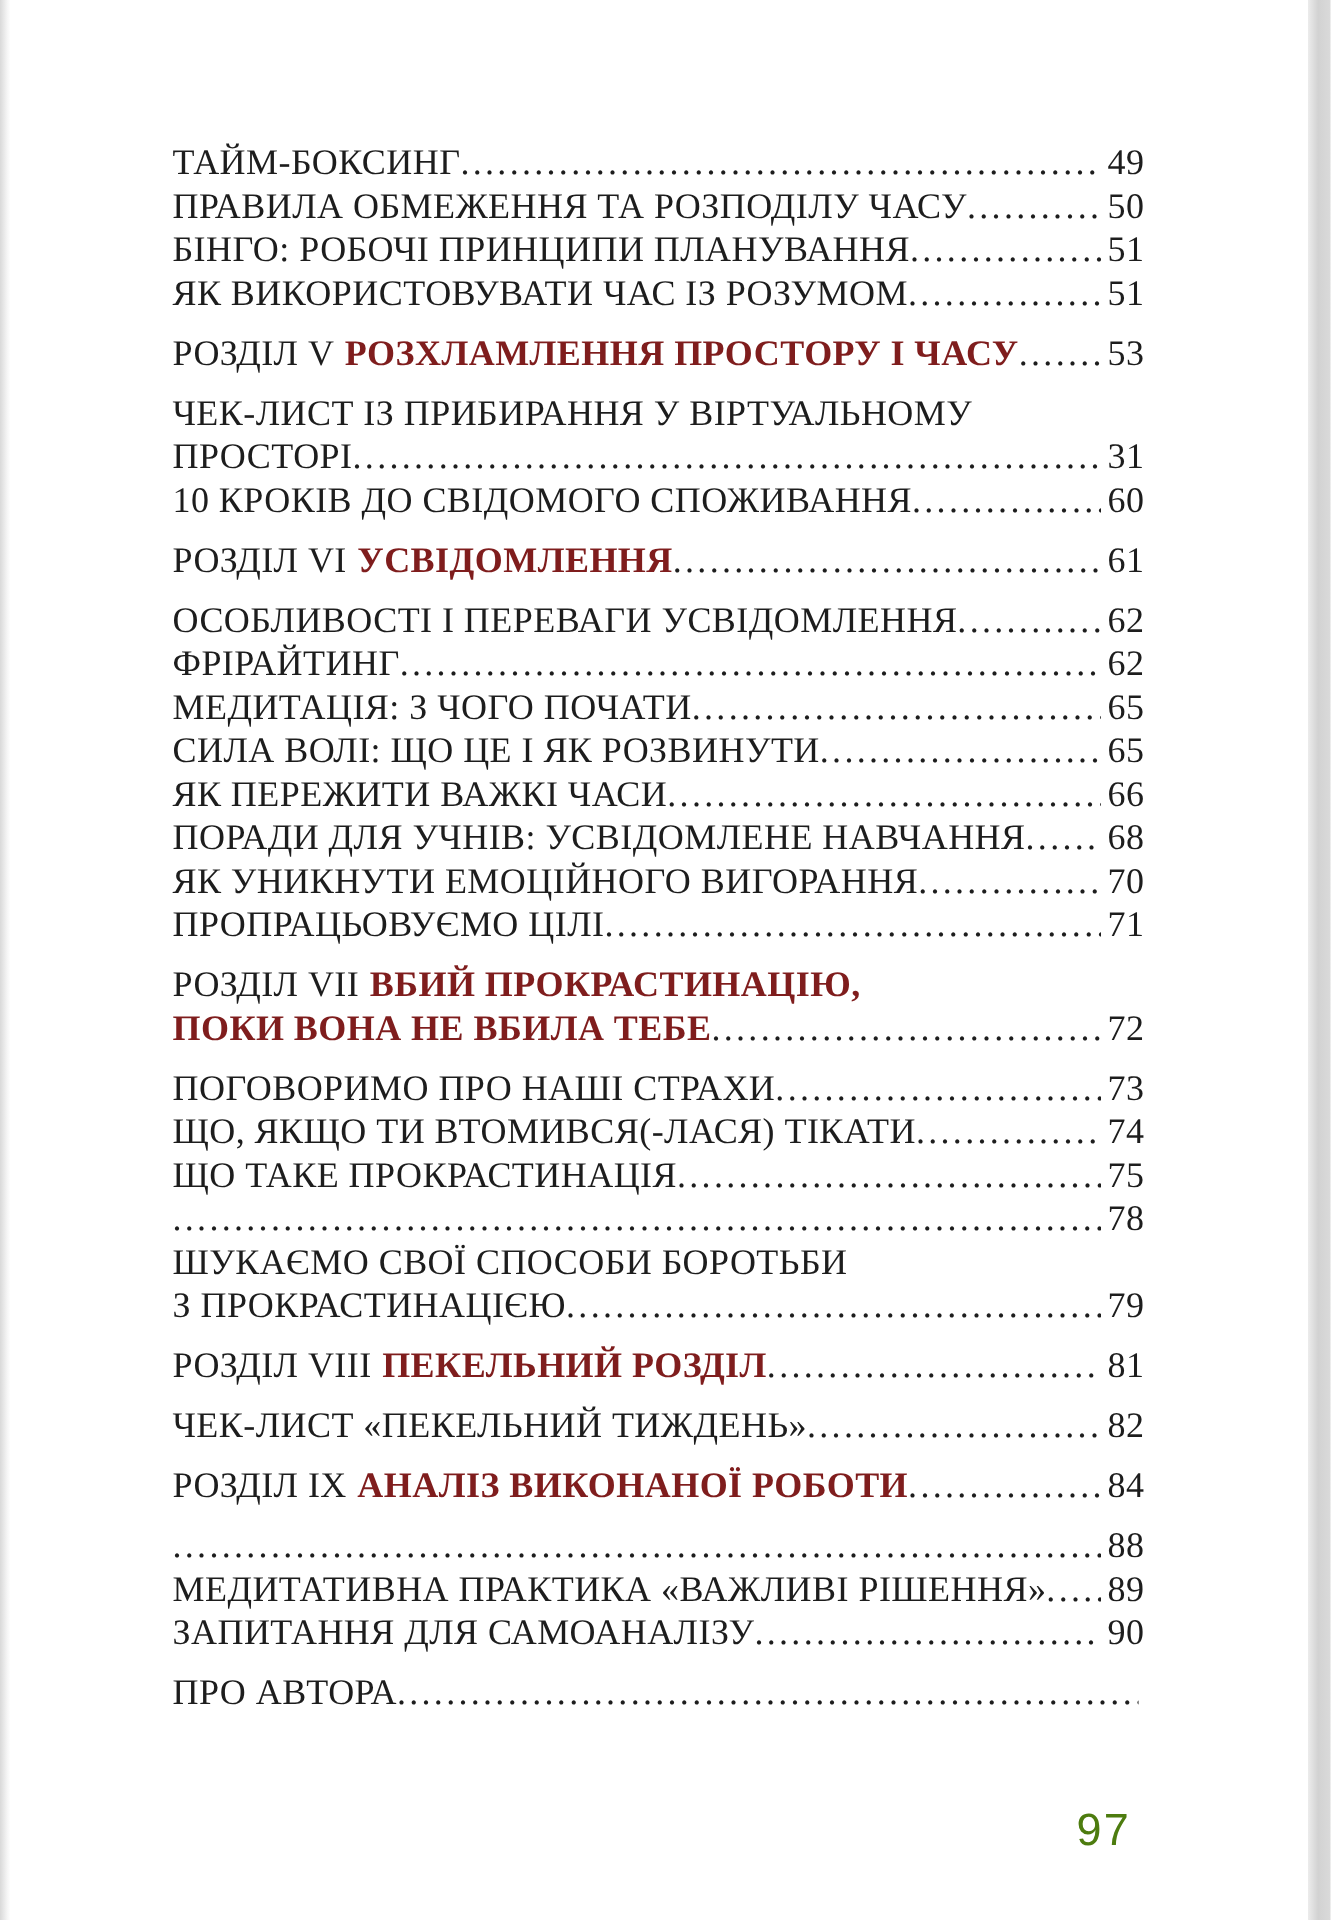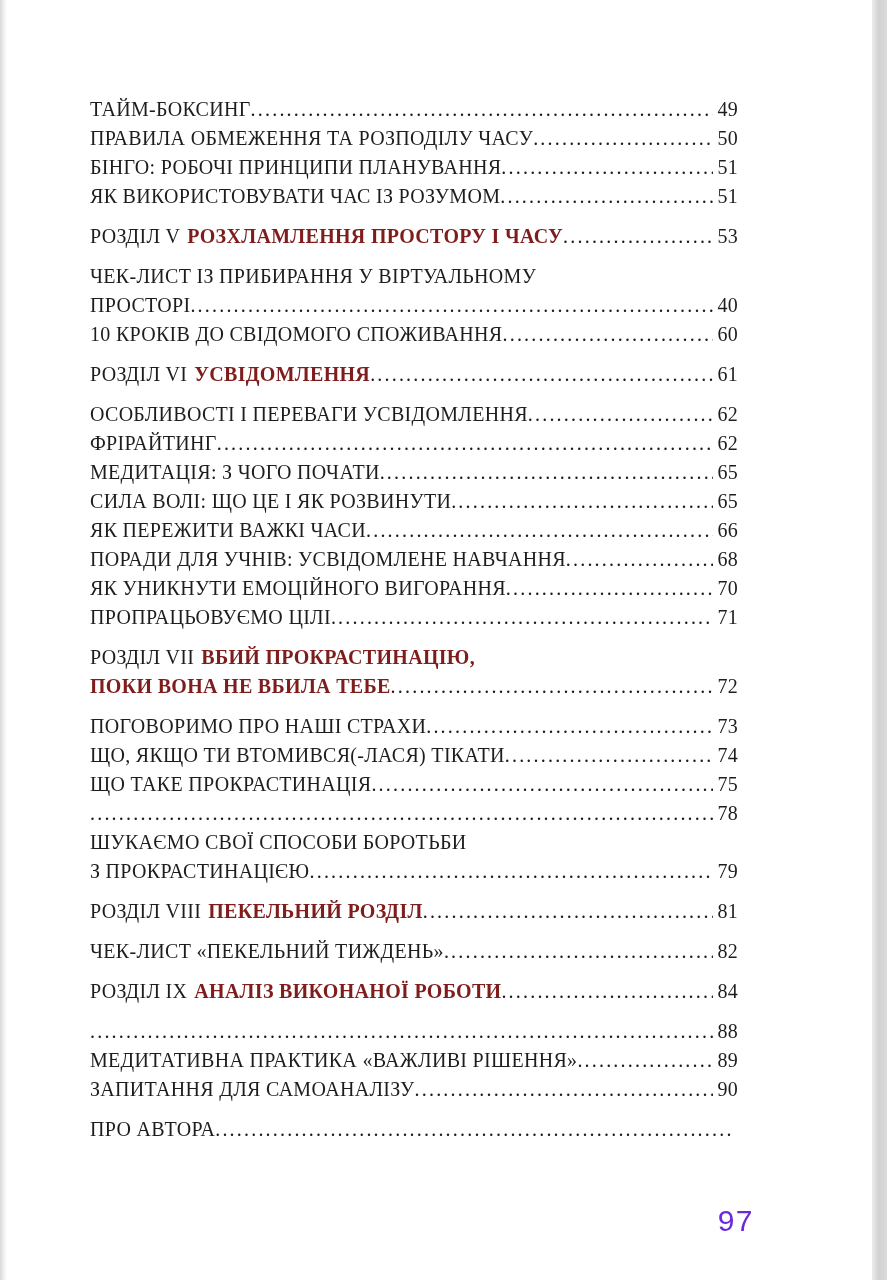--- a/index.html
+++ b/index.html
@@ -13,39 +13,39 @@
   }
   .edge-left {
     position:absolute; left:0; top:0; bottom:0; width:7px;
     background:linear-gradient(to right,#d9d9d9,#f6f6f6 70%,#ffffff);
   }
   .edge-right {
     position:absolute; right:0; top:0; bottom:0; width:15px;
     background:linear-gradient(to right,#ececec,#d2d2d2 45%,#dadada);
   }
   .toc {
-    position:absolute; left:90px; top:95px; width:648px;
-    font-size:20px; line-height:29px; letter-spacing:0.3px;
+    position:absolute; left:115px; top:95px; width:648px;
+    font-size:24px; line-height:29px; letter-spacing:0.3px;
   }
   .line { display:flex; align-items:baseline; }
   .t    { flex:0 0 auto; white-space:pre; }
   .bold { font-weight:bold; color:#7f1d1d; }
   .prefix { flex:0 0 auto; white-space:pre; margin-right:7px; }
   .dots { flex:1 1 auto; overflow:hidden; white-space:nowrap; min-width:14px; }
   .dots::after {
     content:"........................................................................................................................";
     letter-spacing:2.2px;
   }
   .pg   { flex:0 0 auto; padding-left:4px; }
   .chapter { margin:11px 0; }
   .about { margin-top:11px; }
   .footer-page {
     position:absolute; top:1204px; right:133px;
     font-family:"Liberation Sans","DejaVu Sans",sans-serif;
-    font-size:30px; letter-spacing:1.5px; color:#6d28d9;
+    font-size:30px; letter-spacing:1.5px; color:#4d7c0f;
   }
 </style>
 </head>
 <body>
 
 <div class="edge-left"></div>
 <div class="edge-right"></div>
 
 <div class="toc">
 
@@ -77,21 +77,21 @@
     <span class="pg">53</span>
   </div>
 
   <div>
     <div class="line">
         <span class="t">ЧЕК-ЛИСТ ІЗ ПРИБИРАННЯ У ВІРТУАЛЬНОМУ</span>
       </div>
     <div class="line">
       <span class="t">ПРОСТОРІ</span>
       <span class="dots"></span>
-      <span class="pg">40</span>
+      <span class="pg">31</span>
     </div>
   </div>
   <div class="line">
     <span class="t">10 КРОКІВ ДО СВІДОМОГО СПОЖИВАННЯ</span>
     <span class="dots"></span>
     <span class="pg">60</span>
   </div>
 
   <div class="line chapter">
     <span class="prefix">РОЗДІЛ VI</span>

